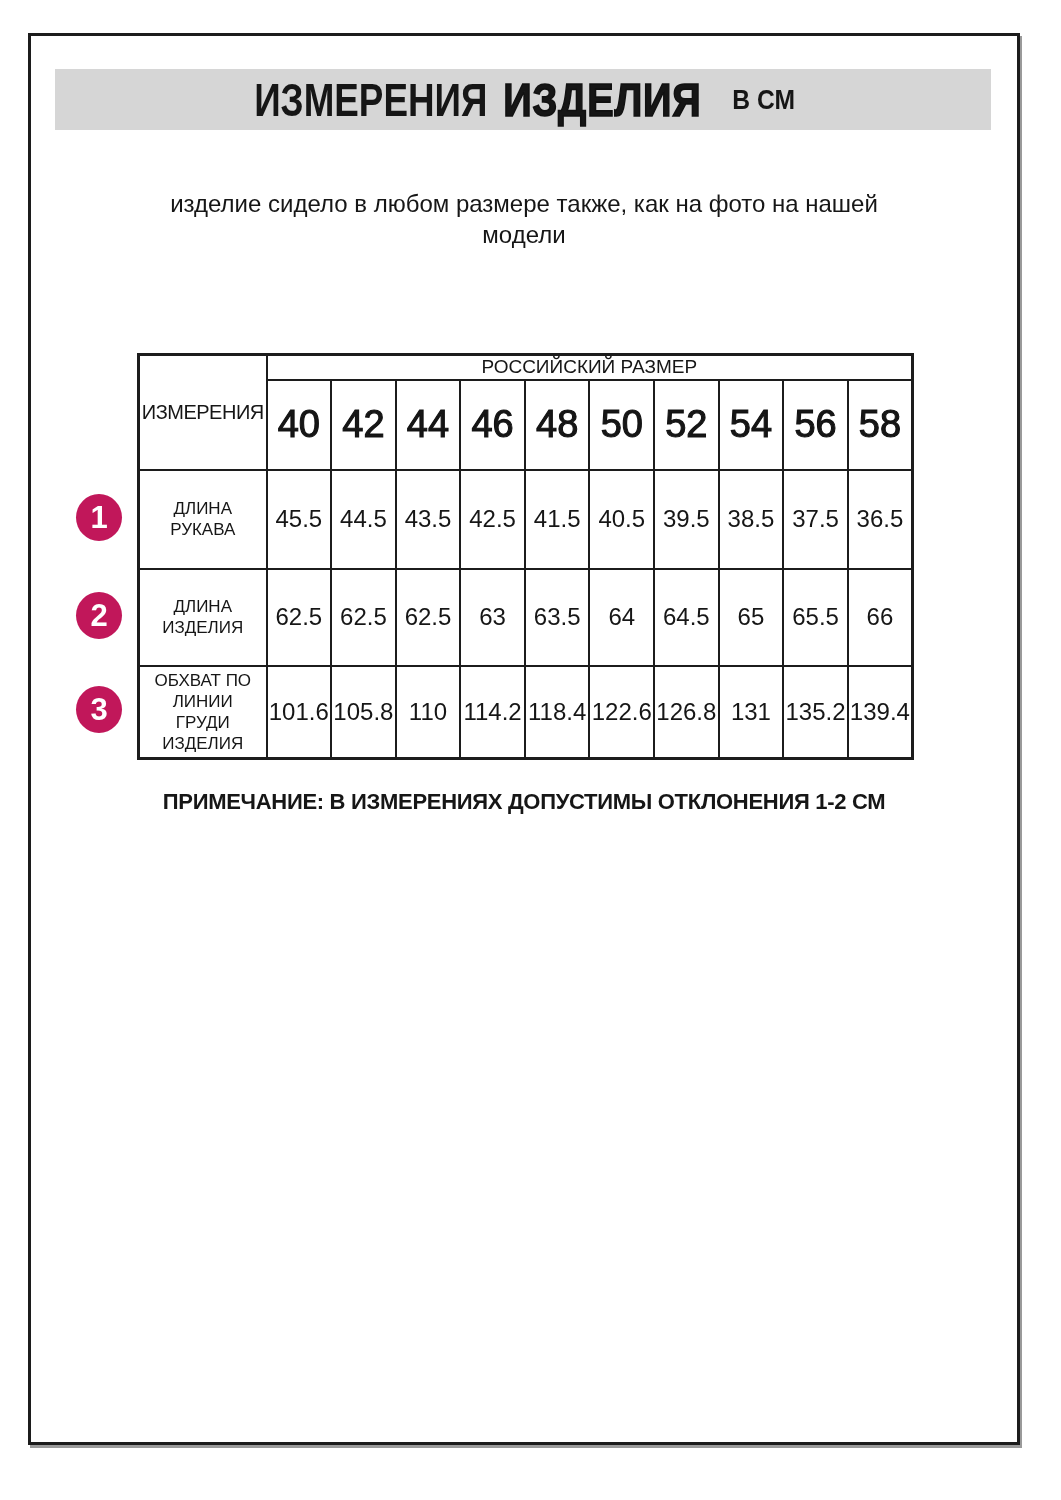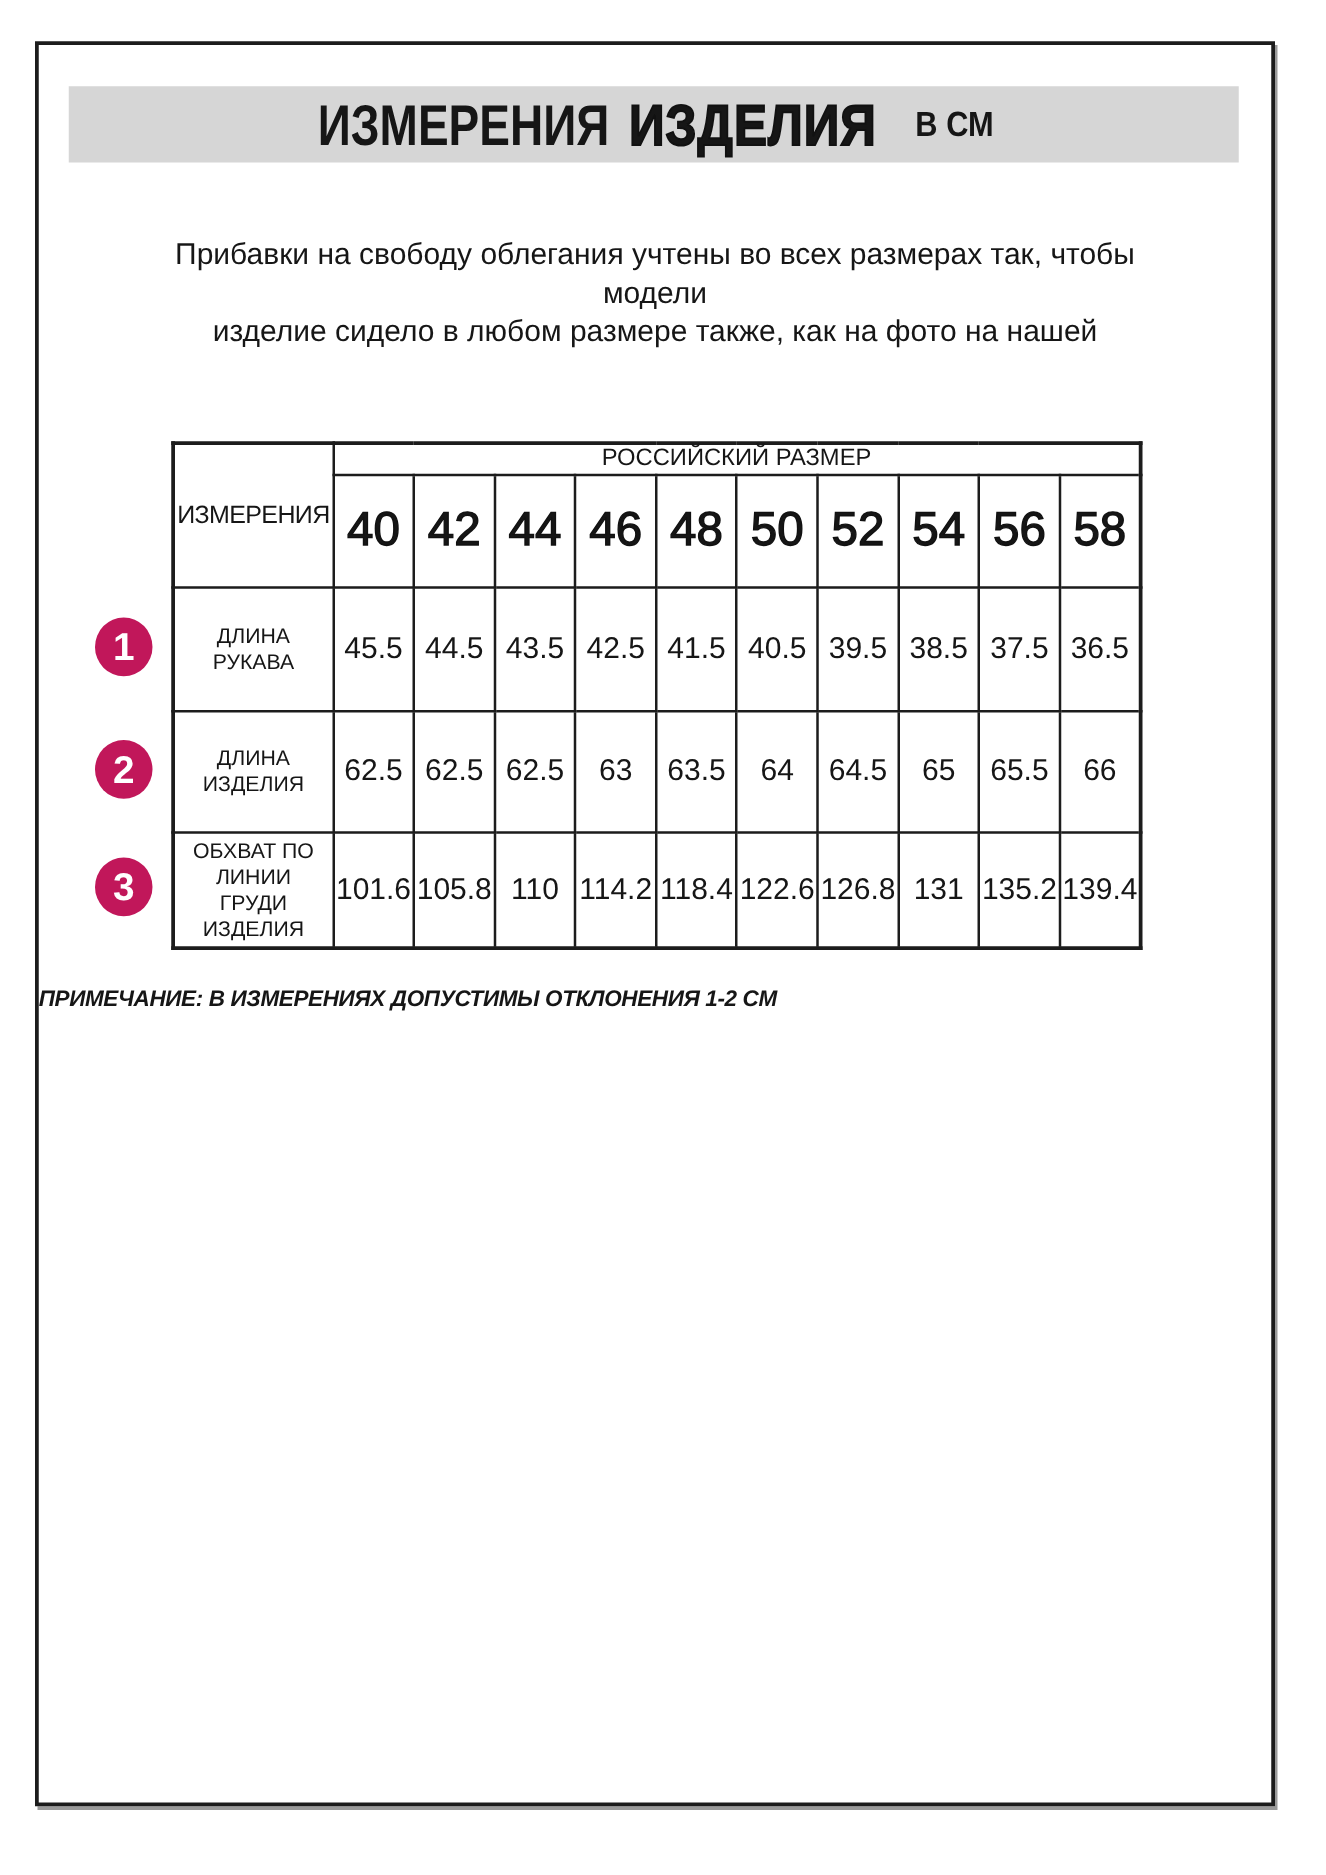--- a/index.html
+++ b/index.html
@@ -69,41 +69,39 @@
     position:absolute; left:45px; width:46px; height:47px;
     border-radius:50%; background:#c1175a; color:#ffffff;
     display:flex; align-items:center; justify-content:center;
     font-size:31px; font-weight:700;
   }
   .marker-1 { top:458px; }
   .marker-2 { top:556px; }
   .marker-3 { top:650px; }
   .note {
     position:absolute; top:753px; left:0; width:100%;
-    text-align:left; font-size:18px; font-weight:700;
+    text-align:center; font-size:22px; font-weight:700;
     letter-spacing:-0.3px;
-    font-style:italic;
   }
 </style>
 </head>
 <body>
 
 <div class="frame">
 
   <div class="banner" style="background: rgb(214, 214, 214);">
     <span class="title-part1">ИЗМЕРЕНИЯ</span>
     <span class="title-part2">ИЗДЕЛИЯ</span>
     <span class="title-suffix">В СМ</span>
   </div>
 
 
   <div class="description">
-    <div>Прибавки на свободу облегания учтены во всех размерах так, чтобы</div>
+    <div>изделие сидело в любом размере также, как на фото на нашей</div>
     <div>модели</div>
-    <div>изделие сидело в любом размере также, как на фото на нашей</div>
   </div>
 
   <table class="size-table">
     <colgroup>
       <col class="col-label">
       <col class="col-size">
         <col class="col-size">
         <col class="col-size">
         <col class="col-size">
         <col class="col-size">

